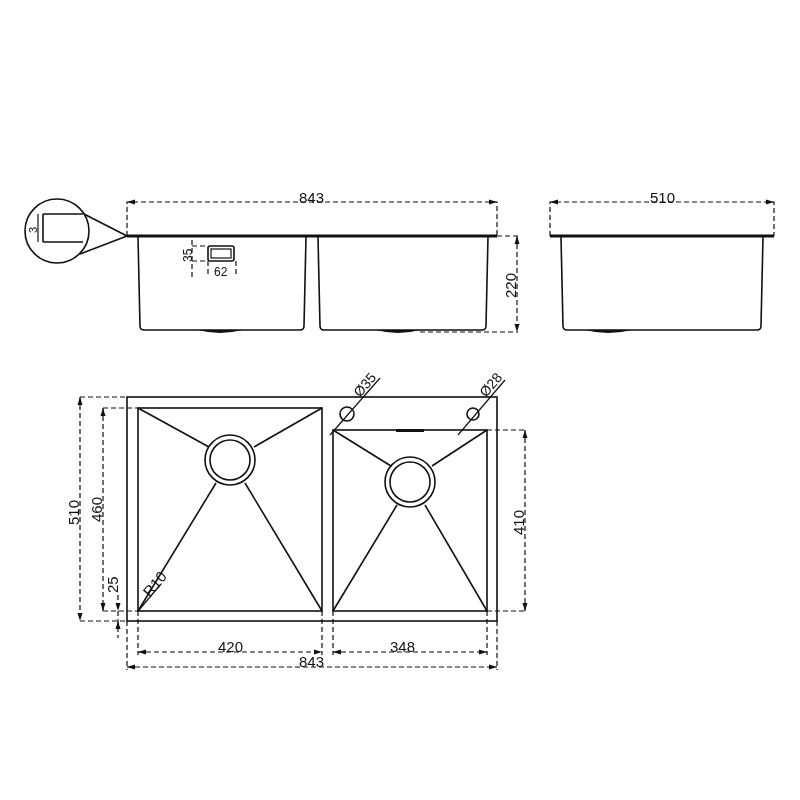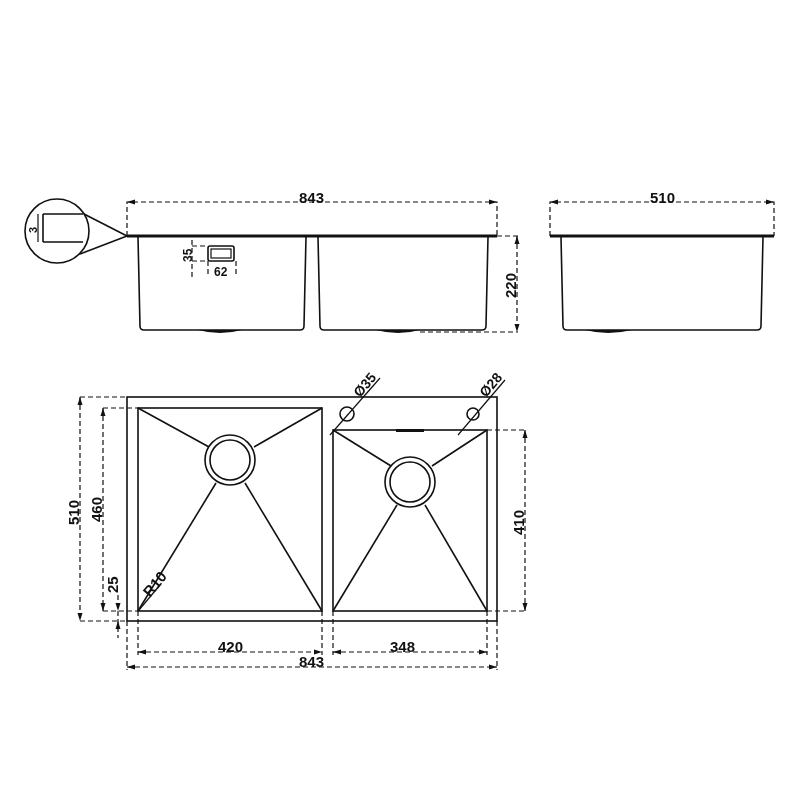--- a/index.html
+++ b/index.html
@@ -1,17 +1,17 @@
 <!DOCTYPE html>
 <html><head>
 <meta charset="utf-8">
 <style>
   html, body { margin: 0; padding: 0; background: #ffffff; }
   body { width: 800px; height: 800px; overflow: hidden; font-family: "Liberation Sans", sans-serif; }
-  #canvas { position: absolute; left: 0; top: 0; width: 800px; height: 800px; font-weight: bold; }
+  #canvas { position: absolute; left: 0; top: 0; width: 800px; height: 800px; }
   svg text { font-family: "Liberation Sans", sans-serif; font-size: 15px; fill: #111; }
   .solid { stroke: #111; stroke-width: 1.6; fill: none; }
   .thick { stroke: #111; stroke-width: 3; fill: none; }
   .dash { stroke: #111; stroke-width: 1.2; fill: none; stroke-dasharray: 5 3; }
   .thin { stroke: #111; stroke-width: 1.2; fill: none; }
   .fillblk { fill: #111; stroke: none; }
 </style>
 </head>
 <body>
 

